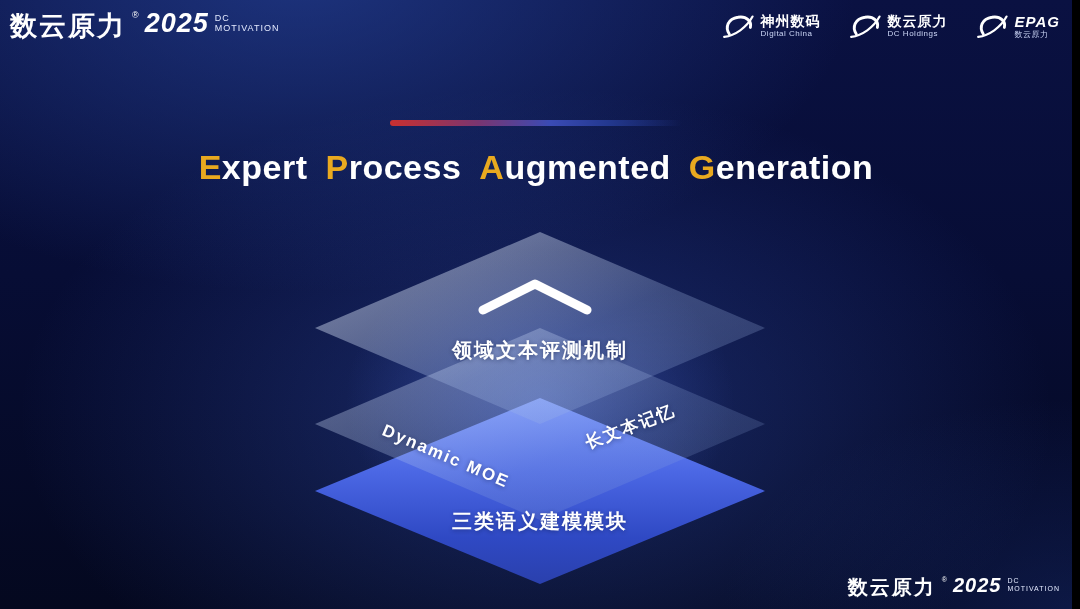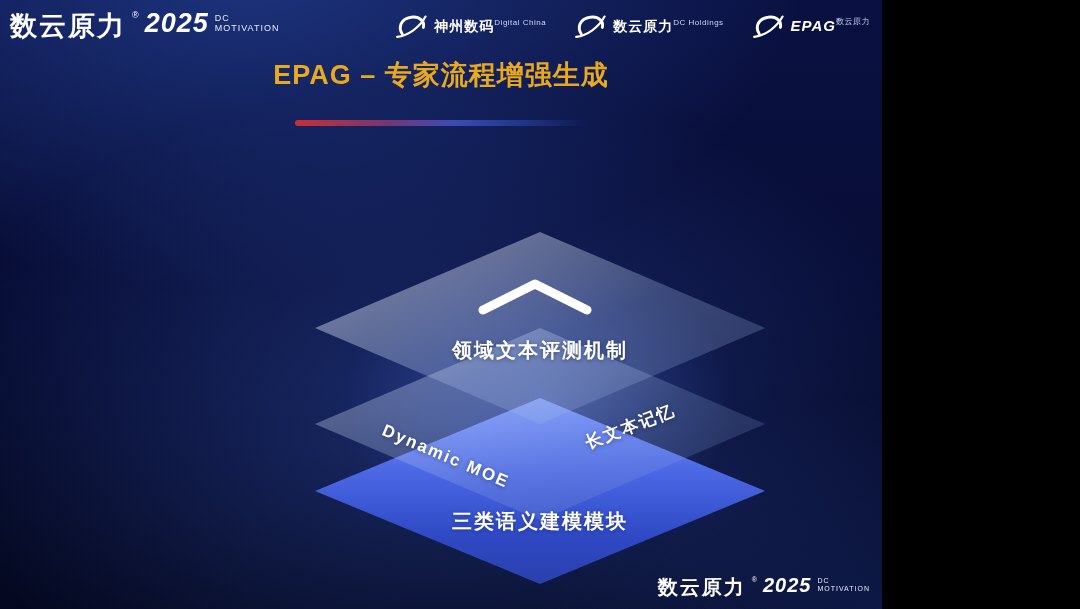--- a/index.html
+++ b/index.html
@@ -1,18 +1,18 @@
 <!DOCTYPE html>
 <html><head>
 <meta charset="utf-8">
 <style>
   html,body{margin:0;padding:0;background:#000;}
   .slide{
     position:relative;
-    width:882px;height:609px;
+    width:1072px;height:609px;
     overflow:hidden;
     font-family:"Liberation Sans","DejaVu Sans",sans-serif;
     color:#fff;
     background:
       radial-gradient(900px 520px at 28% -5%, rgba(45,80,175,0.55), rgba(45,80,175,0) 62%),
       radial-gradient(760px 480px at 50% 68%, rgba(60,95,205,0.38), rgba(60,95,205,0) 68%),
       radial-gradient(500px 300px at 100% 100%, rgba(30,55,140,0.35), rgba(30,55,140,0) 70%),
       linear-gradient(180deg,#0a1142 0%,#070d35 45%,#04081f 100%);
   }
 
@@ -22,21 +22,21 @@
   .brand-name{font-size:27px;font-weight:bold;letter-spacing:2px;}
   .brand-reg{font-size:9px;margin-top:2px;}
   .brand-year{font-size:27px;font-weight:bold;font-style:italic;letter-spacing:1px;}
   .brand-sub{display:flex;flex-direction:column;font-size:9px;line-height:1.15;letter-spacing:1px;margin-top:5px;color:#e4eaff;font-weight:normal;}
 
   .live-label{position:absolute;top:59px;left:10px;font-size:21px;font-weight:bold;letter-spacing:1px;}
 
   
   .logos{position:absolute;top:12px;right:12px;display:flex;gap:28px;align-items:center;}
   .logo{display:flex;align-items:center;gap:7px;}
-  .logo-text{display:flex;line-height:1.15;}
+  .logo-text{display:flex;flex-direction:column;line-height:1.15;}
   .logo-name{font-size:14px;font-weight:bold;letter-spacing:1px;}
   .logo-name.italic{font-style:italic;font-size:15px;}
   .logo-sub{font-size:8px;color:#ccd6f6;letter-spacing:0.5px;}
   .swoosh{width:32px;height:28px;display:block;}
 
   
   .cn-title{position:absolute;top:57px;left:0;right:0;text-align:center;
     font-size:27px;font-weight:bold;letter-spacing:1px;color:#e9a91f;}
   .divider{position:absolute;top:120px;left:50%;transform:translateX(-50%);
     width:292px;height:6px;border-radius:3px;
@@ -116,24 +116,26 @@
         <path d="M10 29 C4 20 8 8 22 6 C34 4 41 12 39 20" stroke="#fff" stroke-width="4" fill="none" stroke-linecap="round"></path>
         <path d="M3 33 C18 31 34 20 42 5" stroke="#fff" stroke-width="3" fill="none" stroke-linecap="round"></path>
       </svg>
       <span class="logo-text">
         <span class="logo-name italic">EPAG</span>
         <span class="logo-sub">数云原力</span>
       </span>
     </div>
   </div>
 
-  <div class="cn-title">EPAG – 专家流程增强生成</div>
 
   <div class="divider"></div>
 
+  <h1 class="en-title">
+    <span class="word"><span class="accent">E</span><span>xpert</span></span><span class="word"><span class="accent">P</span><span>rocess</span></span><span class="word"><span class="accent">A</span><span>ugmented</span></span><span class="word"><span class="accent">G</span><span>eneration</span></span>
+  </h1>
 
   <div class="glow"></div>
 
   <div class="layer layer-top"></div>
   <div class="layer layer-mid"></div>
   <div class="layer layer-bottom"></div>
 
   <svg class="chevron" width="120" height="42" viewBox="0 0 120 42">
     <polyline points="8,34 60,8 112,34" stroke="#fff" stroke-width="9" fill="none" stroke-linecap="round" stroke-linejoin="round"></polyline>
   </svg>

